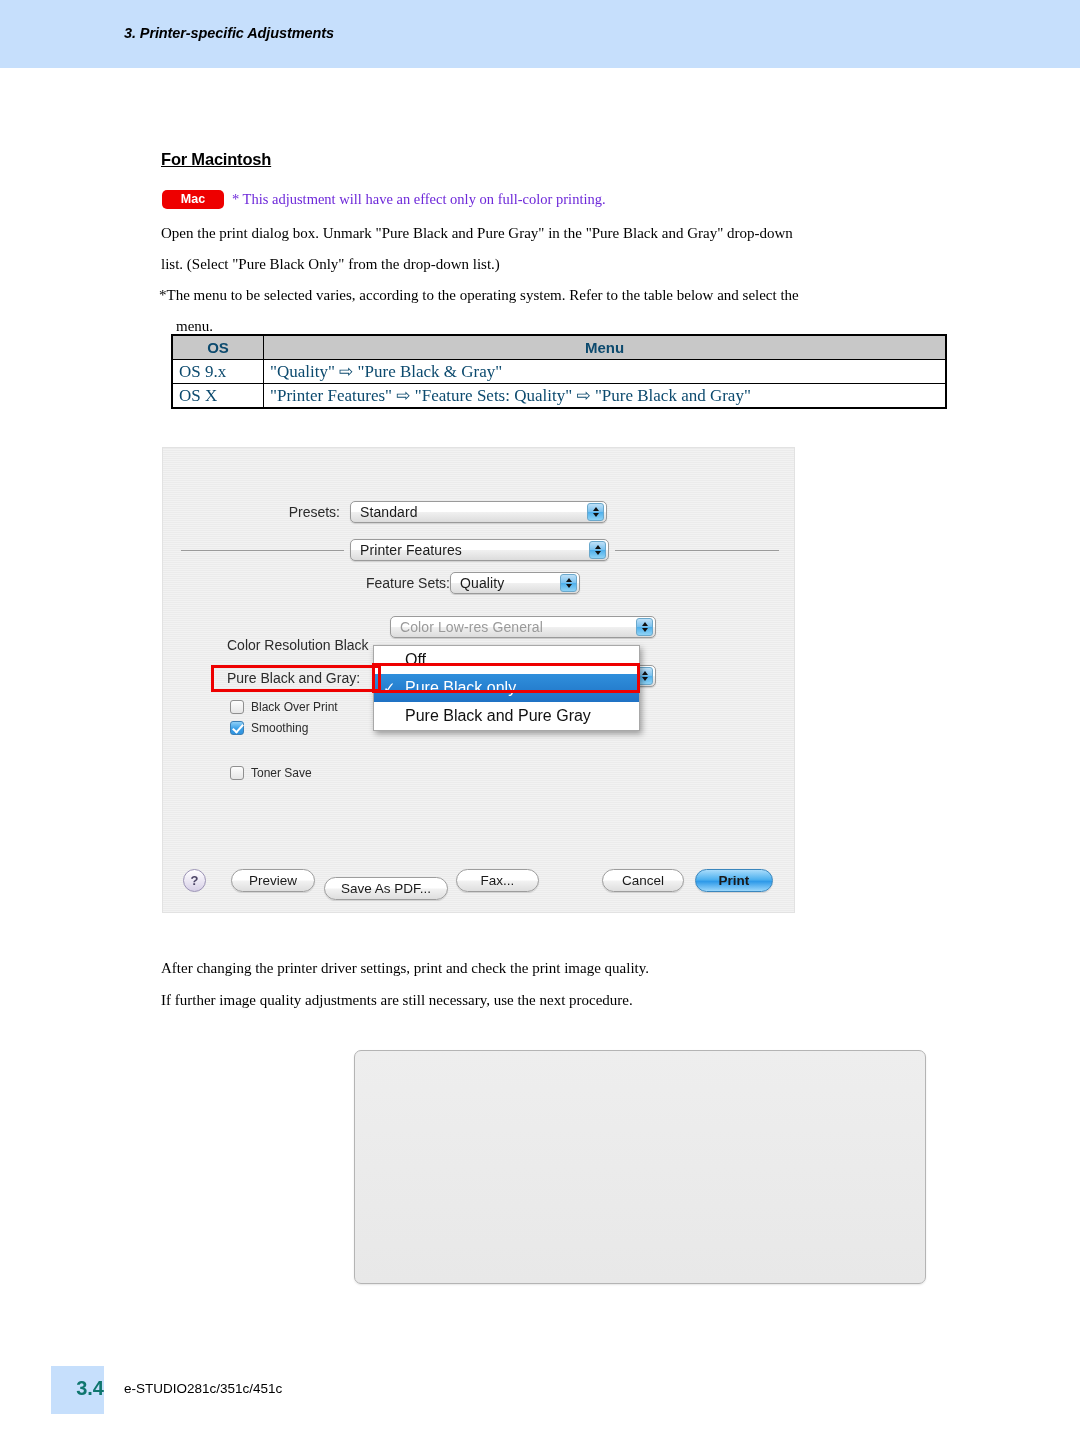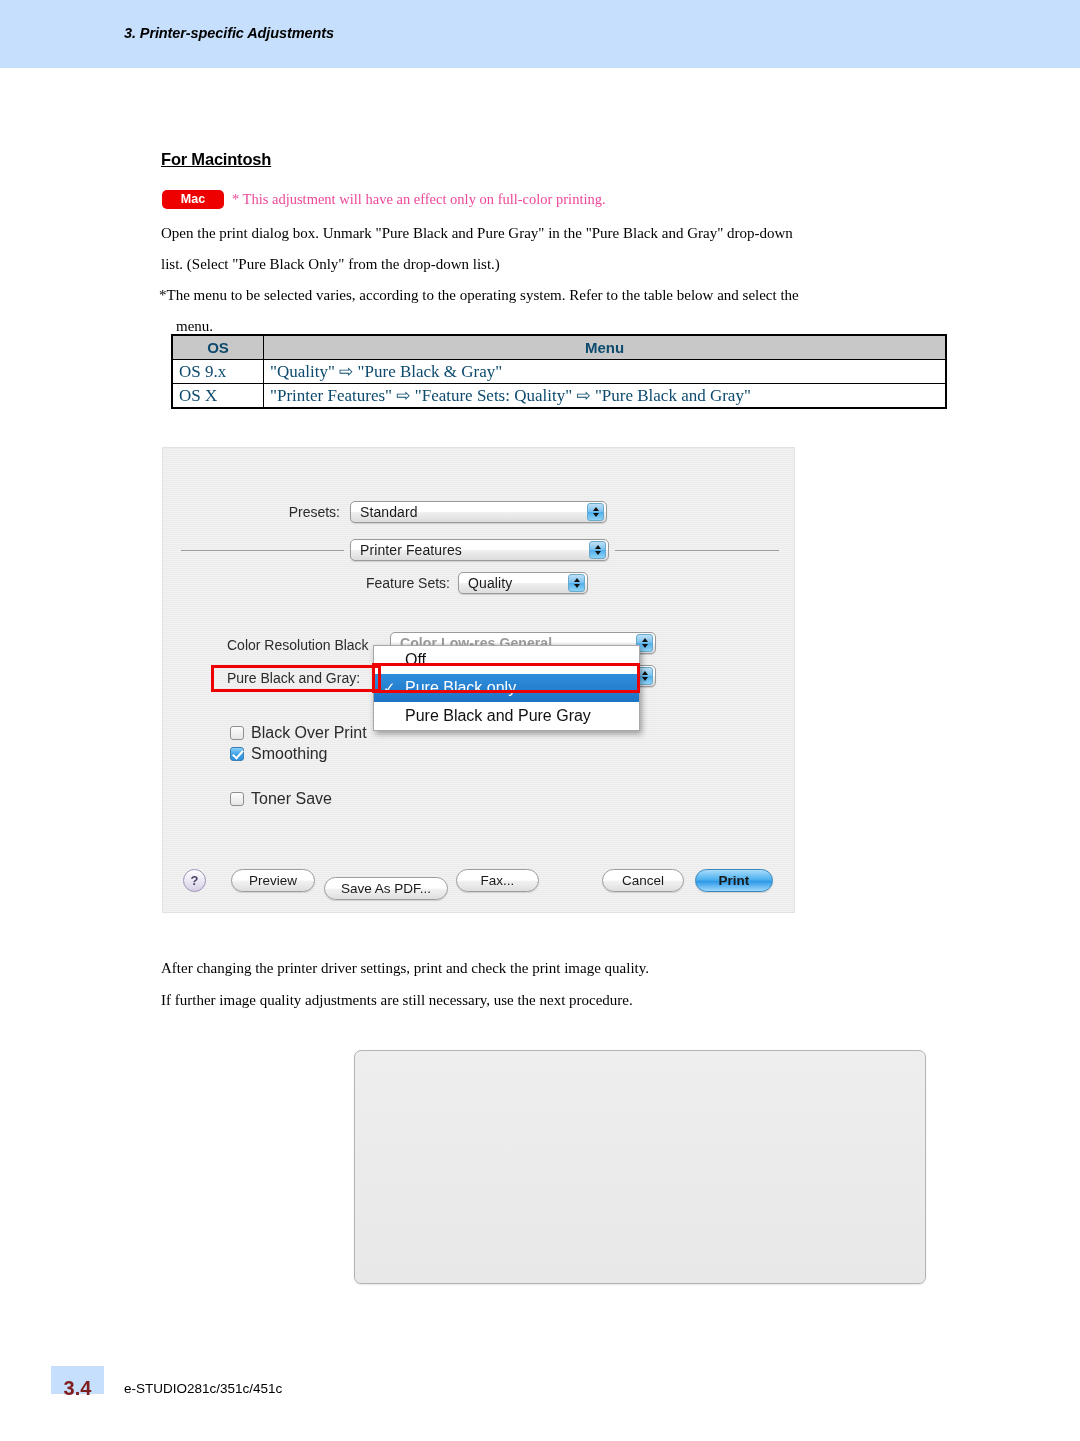--- a/index.html
+++ b/index.html
@@ -56,21 +56,21 @@
     font-family: "Liberation Sans", sans-serif;
     font-weight: bold;
     font-size: 12.5px;
     text-align: center;
     line-height: 19px;
   }
   .mac-note {
     position: absolute;
     left: 232px; top: 191px;
     font-size: 14.5px;
-    color: #ec4899;
+    color: #6d28d9;
   }
 
   
   .para {
     position: absolute;
     font-size: 15px;
     color: #000;
     line-height: 31px;
     white-space: nowrap;
   }
@@ -200,23 +200,22 @@
     background: linear-gradient(to bottom, #eeeeee 0%, #e8e8e8 100%);
     box-shadow: 0 1px 2px rgba(0,0,0,0.10);
   }
 
   
   .cbrow {
     position: absolute;
     display: flex;
     align-items: center;
     font-family: "Liberation Sans", sans-serif;
-    font-size: 16px;
+    font-size: 12px;
     color: #2b2b2b;
-    margin-top: 24px;
   }
   .cbox {
     width: 14px; height: 14px;
     border: 1px solid #8f8f8f;
     border-radius: 3px;
     background: linear-gradient(to bottom, #fdfdfd 0%, #e6e6e6 100%);
     margin-right: 7px;
     box-sizing: border-box;
     position: relative;
     flex: none;
@@ -309,27 +308,27 @@
     color: #4b4465;
     text-align: center;
     line-height: 22px;
     box-sizing: border-box;
   }
 
   
   .footer-box {
     position: absolute;
     left: 51px; top: 1366px;
-    width: 53px; height: 28px;
+    width: 53px; height: 48px;
     background: #c6dffc;
     font-family: "Liberation Sans", sans-serif;
     font-weight: bold;
     font-size: 20px;
-    color: #7f1d1d;
-    text-align: center;
+    color: #0f766e;
+    text-align: right;
     line-height: 45px;
   }
   .footer-model {
     position: absolute;
     left: 124px; top: 1381px;
     font-family: "Liberation Sans", sans-serif;
     font-size: 13.5px;
     color: #000;
   }
 </style>
@@ -377,30 +376,30 @@
     </div>
   </div>
 
   <div class="popup" style="position:absolute; left:188px; top:92px; width:259px;">
     <span class="pv">Printer Features</span>
     <span class="arrows"></span>
   </div>
 
   <div class="dlg-row" style="left:0px; top:125px; width:470px;">
     <div class="dlg-label" style="width:288px;">Feature Sets:</div>
-    <div class="popup" style="width:130px; margin-left:8px;">
+    <div class="popup" style="width:130px; ">
       <span class="pv">Quality</span>
       <span class="arrows"></span>
     </div>
   </div>
 
   <div class="panel"></div>
 
   <div class="dlg-label" style="position:absolute; left:65px; top:190px; text-align:left;">Color Resolution Black</div>
-  <div class="popup" style="position:absolute; left:228px; top:185px; width:266px;font-weight:bold;">
+  <div class="popup" style="position:absolute; left:228px; top:169px; width:266px;">
     <span class="pv" style="color:#9a9a9a;">Color Low-res General</span>
     <span class="arrows"></span>
   </div>
 
   <div class="dlg-label" style="position:absolute; left:65px; top:223px; text-align:left;">Pure Black and Gray:</div>
   <div class="popup" style="position:absolute; left:228px; top:218px; width:266px;">
     <span class="pv"></span>
     <span class="arrows"></span>
   </div>
 

